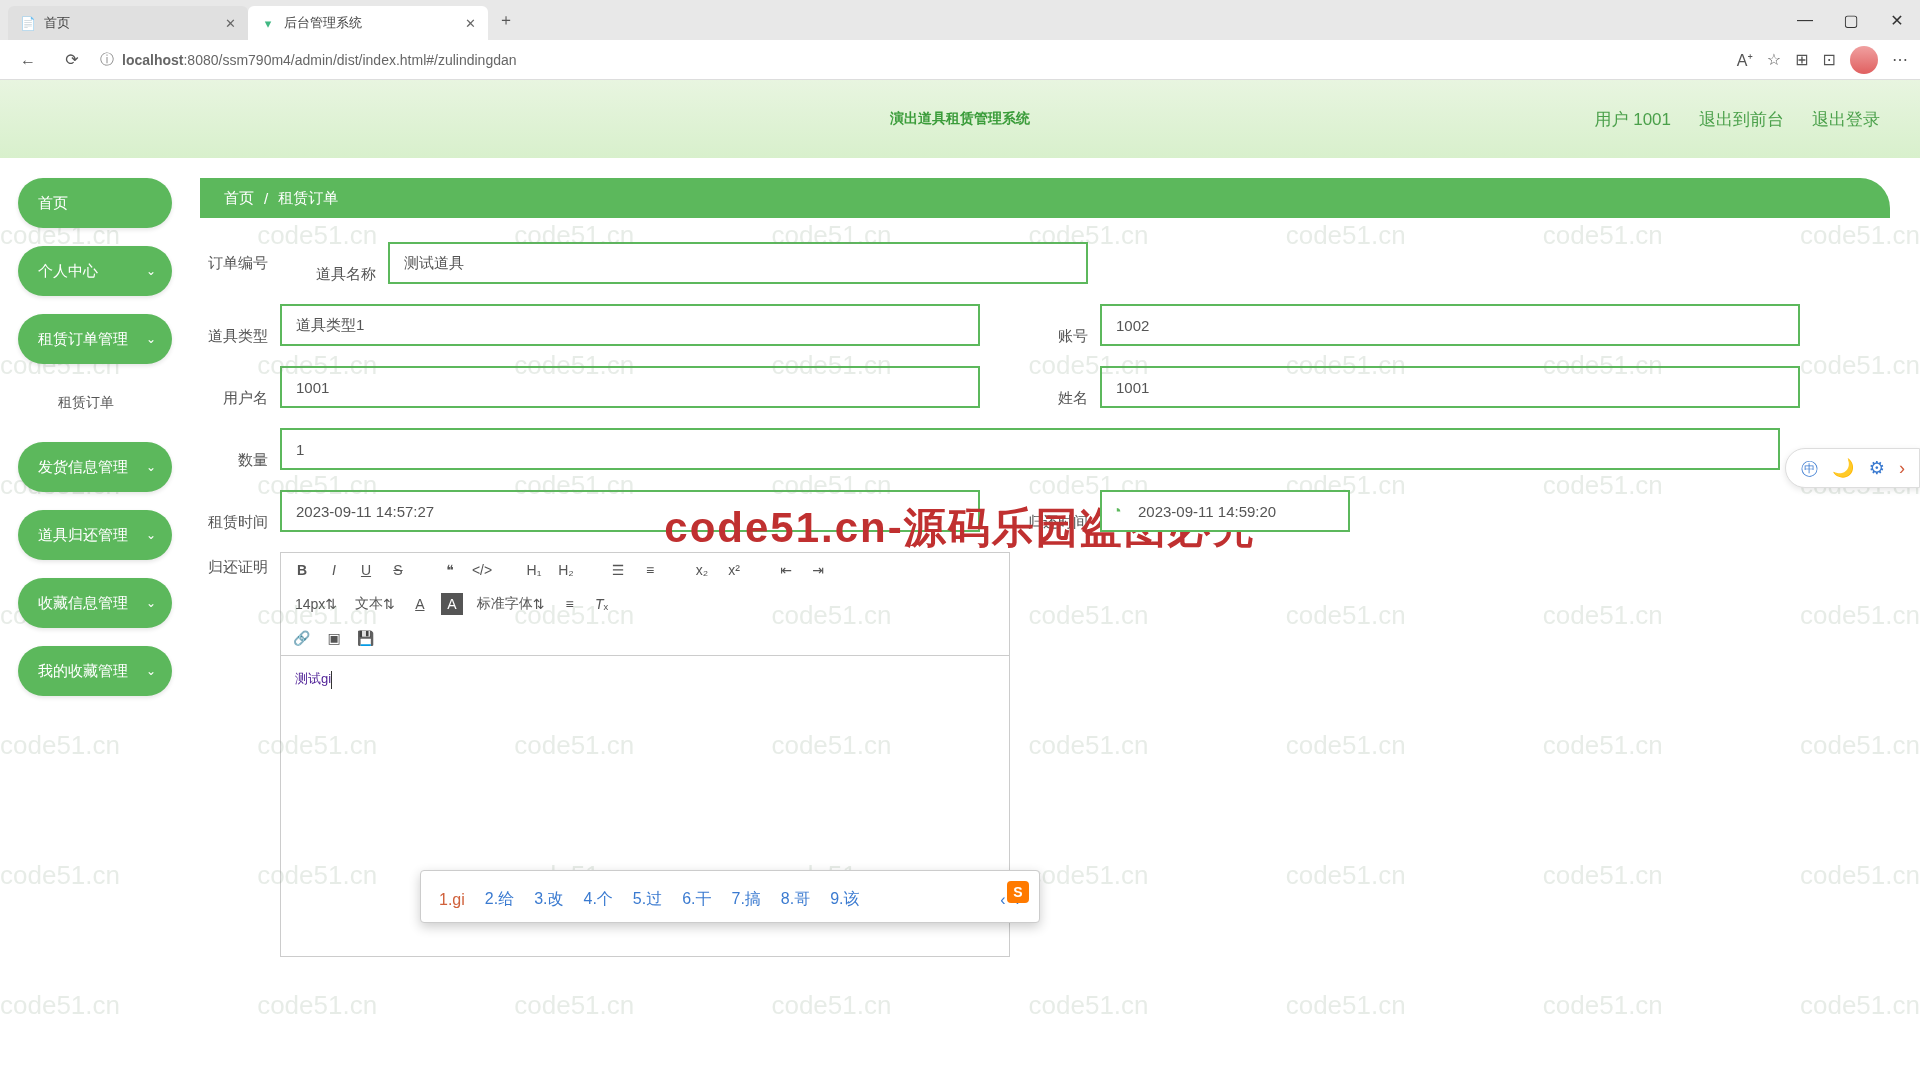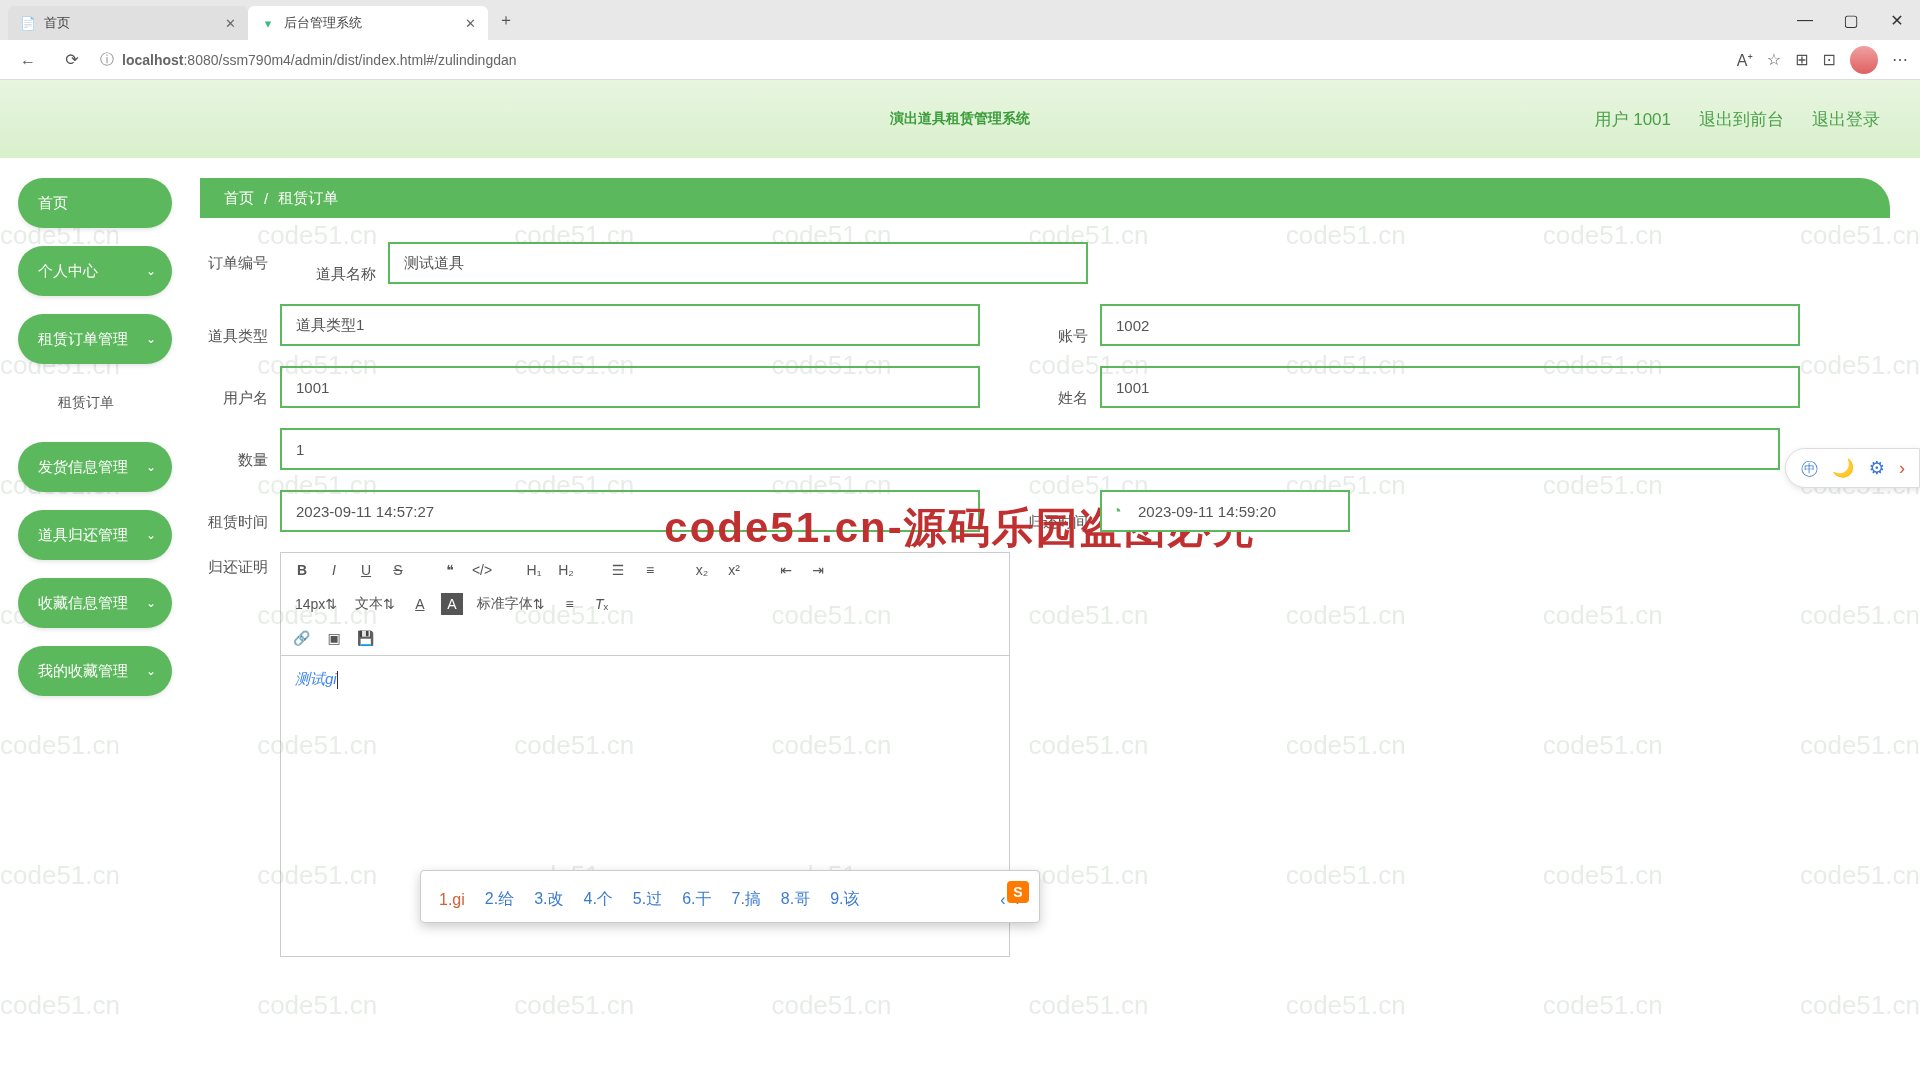--- a/index.html
+++ b/index.html
@@ -50,21 +50,21 @@
 .input.wfull { width:1500px; }
 .input.wdate { width:250px; padding-left:36px; }
 .datewrap { position:relative; }
 .datewrap .clock { position:absolute; left:12px; top:50%; transform:translateY(-50%); color:#5cb85c; }
 
 
 .editor { border:1px solid #ccc; width:730px; }
 .toolbar { border-bottom:1px solid #ccc; padding:6px 10px; display:flex; flex-wrap:wrap; gap:4px 10px; align-items:center; font-size:14px; color:#555; }
 .tbtn { width:22px; height:22px; display:flex; align-items:center; justify-content:center; cursor:pointer; }
 .tsel { display:flex; align-items:center; padding:0 4px; }
-.editbody { min-height:300px; padding:14px; font-size:15px; color:#3b82f6; position:relative;font-style:italic; }
+.editbody { min-height:300px; padding:14px; font-size:13px; color:#4c1d95; position:relative; }
 
 
 .ime { position:absolute; left:300px; top:660px; width:620px; background:#fff; border:1px solid #ccc; box-shadow:0 4px 12px rgba(0,0,0,0.2); border-radius:4px; padding:10px 16px; z-index:100; }
 .ime-input { font-size:16px; color:#3a7ad0; padding:6px 2px; }
 .ime-cands { display:flex; gap:20px; font-size:16px; padding:8px 2px 2px; align-items:center; }
 .ime-cands span { color:#3a7ad0; }
 .ime-cands .sel { color:#d0603a; }
 .ime-logo { position:absolute; right:10px; top:10px; width:22px; height:22px; background:#ff7a00; border-radius:4px; color:#fff; font-size:14px; font-weight:bold; display:flex; align-items:center; justify-content:center; }
 .ime-nav { margin-left:auto; display:flex; gap:10px; color:#888; }
 

